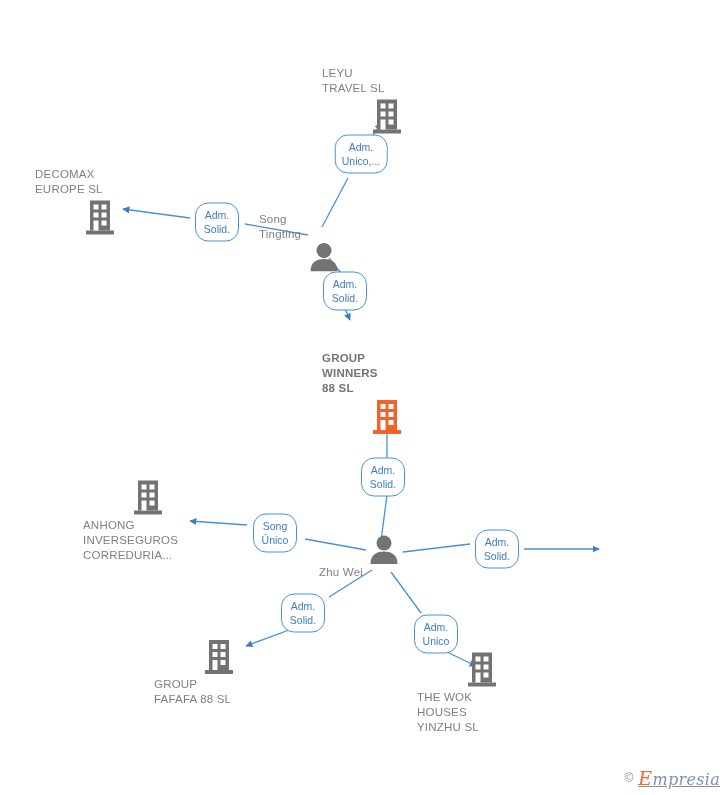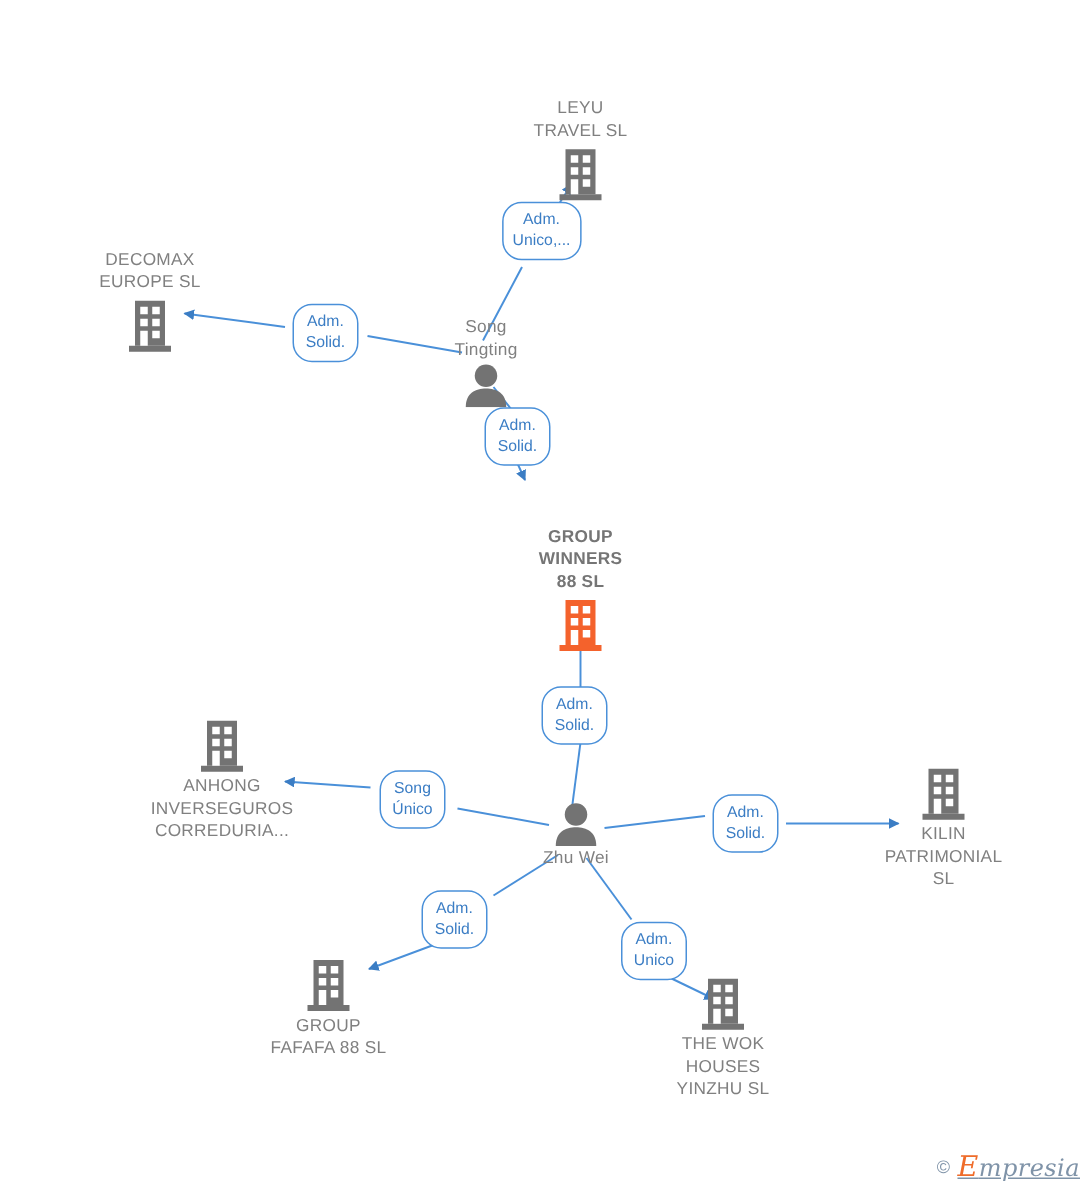--- a/index.html
+++ b/index.html
@@ -21,21 +21,20 @@
   #edge-layer {
     position: absolute;
     left: 0;
     top: 0;
     width: 728px;
     height: 795px;
   }
   .node {
     position: absolute;
     transform: translate(-50%, -50%);
-    text-align: center;
     width: 130px;
   }
   .node-label {
     font-size: 11.5px;
     color: #808080;
     line-height: 15px;
     letter-spacing: 0.2px;
     white-space: pre-line;
   }
   .node-label.center-node {
@@ -222,39 +221,20 @@
         <rect x="17.5" y="13" width="5" height="5"></rect>
         <rect x="9.5" y="21" width="5" height="10"></rect>
         <rect x="17.5" y="21" width="5" height="5"></rect>
       </g>
     </svg>
     <div class="node-label">ANHONG
 INVERSEGUROS
 CORREDURIA...</div>
   </div>
 
-  <div class="node company below-label" style="left:629px; top:553px;">
-    <svg class="node-icon" width="32" height="36" viewBox="0 0 32 36">
-      <g fill="#737373">
-        <rect x="6" y="1" width="20" height="30"></rect>
-        <rect x="2" y="31" width="28" height="4"></rect>
-      </g>
-      <g fill="#ffffff">
-        <rect x="9.5" y="5" width="5" height="5"></rect>
-        <rect x="17.5" y="5" width="5" height="5"></rect>
-        <rect x="9.5" y="13" width="5" height="5"></rect>
-        <rect x="17.5" y="13" width="5" height="5"></rect>
-        <rect x="9.5" y="21" width="5" height="10"></rect>
-        <rect x="17.5" y="21" width="5" height="5"></rect>
-      </g>
-    </svg>
-    <div class="node-label">KILIN
-PATRIMONIAL
-SL</div>
-  </div>
 
   <div class="node company below-label" style="left:219px; top:673px;">
     <svg class="node-icon" width="32" height="36" viewBox="0 0 32 36">
       <g fill="#737373">
         <rect x="6" y="1" width="20" height="30"></rect>
         <rect x="2" y="31" width="28" height="4"></rect>
       </g>
       <g fill="#ffffff">
         <rect x="9.5" y="5" width="5" height="5"></rect>
         <rect x="17.5" y="5" width="5" height="5"></rect>

